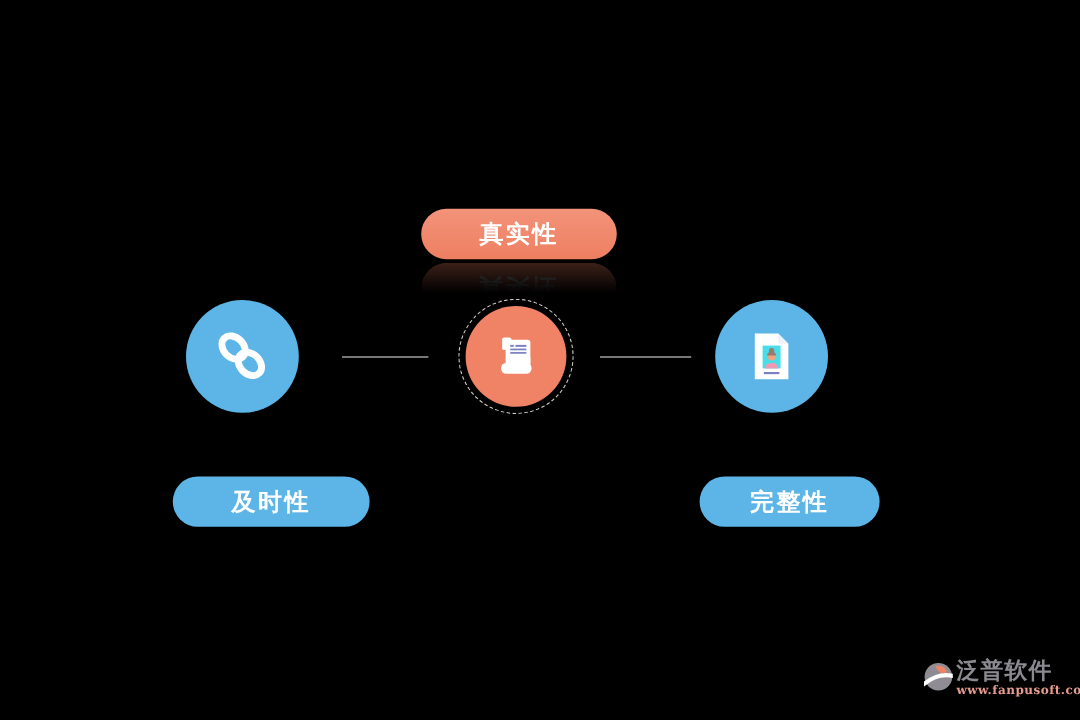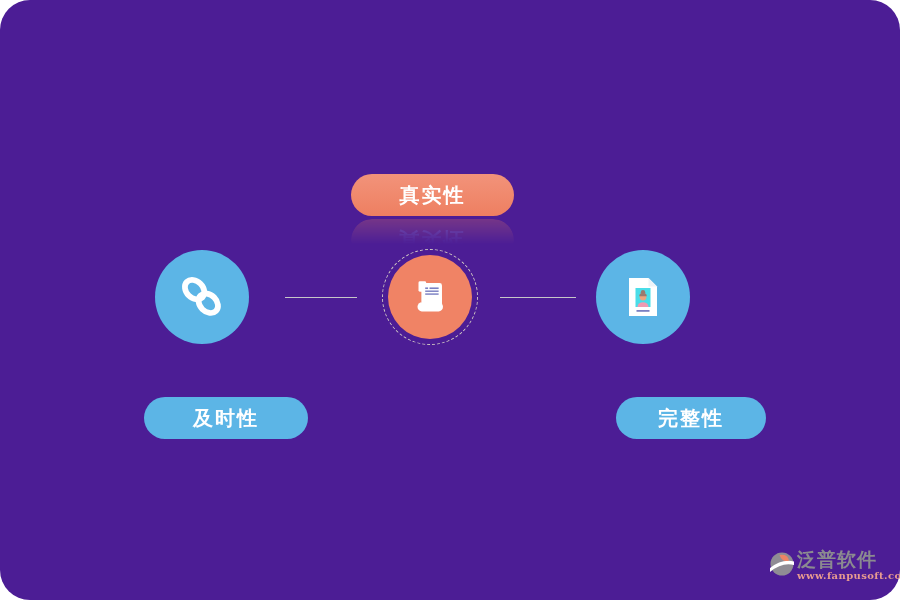--- a/index.html
+++ b/index.html
@@ -1,30 +1,30 @@
 <!DOCTYPE html>
 <html><head>
 <meta charset="utf-8">
 <style>
   html,body{margin:0;padding:0;background:#ffffff;}
   body{width:900px;height:600px;overflow:hidden;font-family:"Liberation Sans",sans-serif;}
-  .stage{position:relative;width:900px;height:600px;background:#4c1d95;border-radius:30px;}
+  .stage{position:relative;width:900px;height:600px;background:#000000;}
 
   
   .pill{position:absolute;height:42px;border-radius:21px;color:#fff;font-weight:bold;
         font-size:20px;letter-spacing:2px;display:flex;align-items:center;justify-content:center;}
   .pill-top{left:351px;top:174px;width:163px;
         background:linear-gradient(180deg,#f2937a 0%,#ee7f61 100%);}
   .pill-top-reflection{left:351px;top:219px;width:163px;
         background:linear-gradient(180deg,#f2937a 0%,#ee7f61 100%);
         transform:scaleY(-1);opacity:.28;
         -webkit-mask-image:linear-gradient(to top,rgba(0,0,0,.9) 0%,transparent 60%);
         mask-image:linear-gradient(to top,rgba(0,0,0,.9) 0%,transparent 60%);}
   .pill-bottom-left{left:144px;top:397px;width:164px;background:#5cb5e6;}
-  .pill-bottom-right{left:616px;top:397px;width:150px;background:#5cb5e6;}
+  .pill-bottom-right{left:583px;top:397px;width:150px;background:#5cb5e6;}
 
   
   .connector{position:absolute;top:297px;height:1px;background:#c6c6c8;}
   .connector-left{left:285px;width:72px;}
   .connector-right{left:500px;width:76px;}
 
   
   .node{position:absolute;border-radius:50%;display:flex;align-items:center;justify-content:center;}
   .node-blue{width:94px;height:94px;background:#5cb5e6;}
   .node-link{left:155px;top:250px;}

